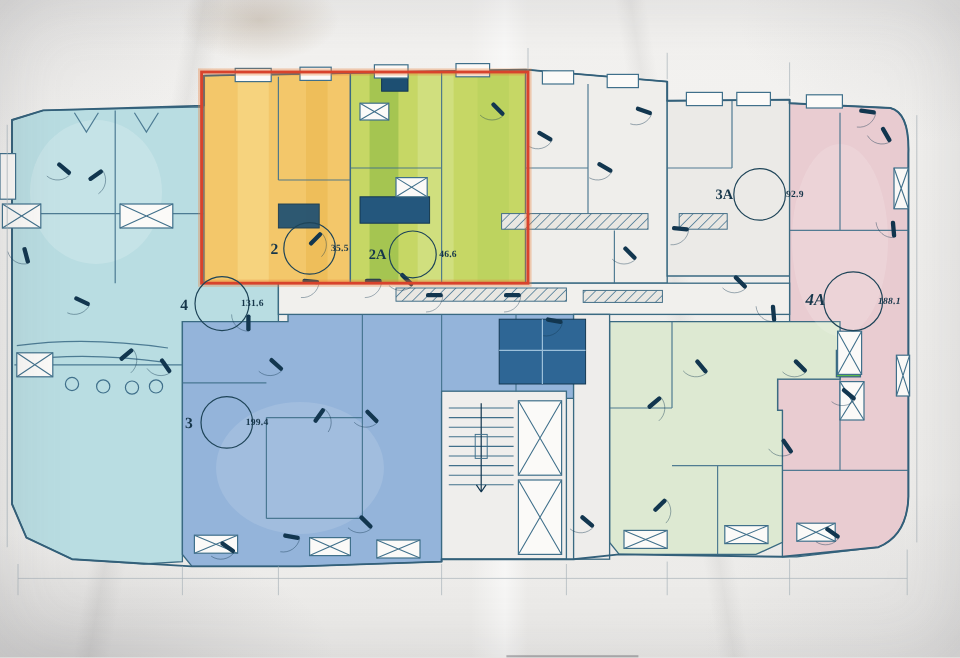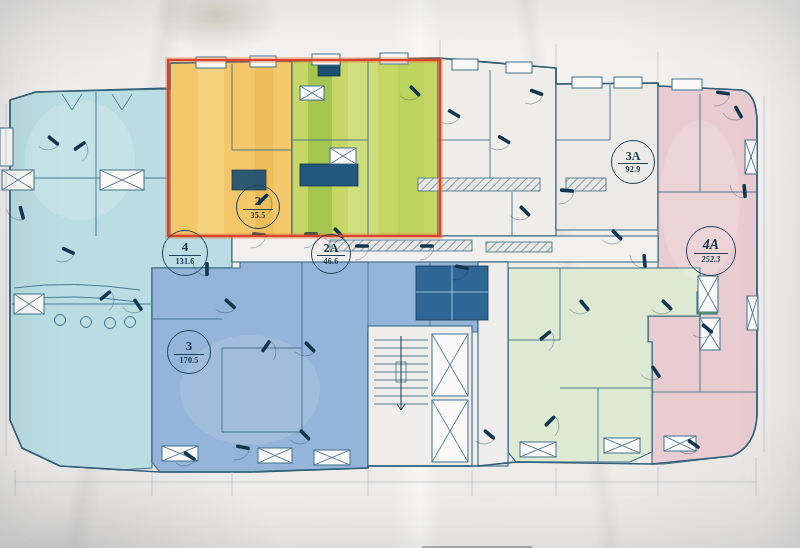--- a/index.html
+++ b/index.html
@@ -21,26 +21,26 @@
   }
   .vignette{position:absolute;inset:0;pointer-events:none;
     box-shadow:inset 0 0 60px rgba(90,90,95,.18);}
   .table-edge{position:absolute;bottom:0;left:64px;width:358px;height:4px;
     border-radius:2px;}
   .table-edge2{position:absolute;bottom:0;left:422px;width:110px;height:2px;
     background:rgba(60,60,70,.35);}
   svg{position:absolute;left:0;top:0;}
   
   .ulabel{position:absolute;border:1.6px solid #1e4458;border-radius:50%;
-    display:flex;flex-direction:column;align-items:center;justify-content:center;
+    display:flex;flex-direction:row;align-items:center;justify-content:center;
     color:#16364a;font-family:"Liberation Serif",serif;line-height:1;
     background:transparent;}
   .ulabel .num{font-weight:bold;}
   .ulabel .bar{width:72%;border-top:1.2px solid #1e4458;margin:1.5px 0 2px;}
-  .ulabel .area{font-weight:bold;font-size:8px;letter-spacing:.2px;}
+  .ulabel .area{font-weight:bold;font-size:8px;letter-spacing:.2px;padding-left:44px;}
 </style>
 </head>
 <body>
 
 <div class="stage">
   <div class="sheet"></div>
 
   <svg width="800" height="548" viewBox="0 0 800 548">
     <defs>
       <pattern id="hatchP" width="6" height="6" patternUnits="userSpaceOnUse" patternTransform="rotate(45)">
@@ -391,42 +391,42 @@
          M15,470 V496 M152,472 V496 M232,472 V496 M368,470 V496
          M472,470 V496 M556,468 V496 M658,466 V496 M756,458 V496
          M440,40 V58 M556,44 V66 M658,52 V80"></path>
   </svg>
 
   <div class="ulabel" style="left:236px;top:185px;width:42px;height:42px;">
     <span class="num" style="font-size:13px">2</span>
     <span class="bar"></span>
     <span class="area">35.5</span>
   </div>
-  <div class="ulabel" style="left:311px;top:192px;width:38px;height:38px;margin-top:42px;">
+  <div class="ulabel" style="left:324px;top:192px;width:38px;height:38px;">
     <span class="num" style="font-size:12px">2A</span>
     <span class="bar"></span>
     <span class="area">46.6</span>
   </div>
   <div class="ulabel" style="left:167px;top:330px;width:42px;height:42px;">
     <span class="num" style="font-size:13px">3</span>
     <span class="bar"></span>
-    <span class="area">170.5</span>
+    <span class="area">199.4</span>
   </div>
   <div class="ulabel" style="left:611px;top:140px;width:42px;height:42px;">
     <span class="num" style="font-size:12px">3A</span>
     <span class="bar"></span>
     <span class="area">92.9</span>
   </div>
   <div class="ulabel" style="left:162px;top:230px;width:44px;height:44px;">
     <span class="num" style="font-size:13px">4</span>
     <span class="bar"></span>
     <span class="area">131.6</span>
   </div>
   <div class="ulabel" style="left:686px;top:226px;width:48px;height:48px;font-style:italic;">
     <span class="num" style="font-size:14px">4A</span>
     <span class="bar"></span>
-    <span class="area">252.3</span>
+    <span class="area">188.1</span>
   </div>
 
   <div class="table-edge"></div>
   <div class="table-edge2"></div>
   <div class="vignette"></div>
 </div>
 
 </body></html>

